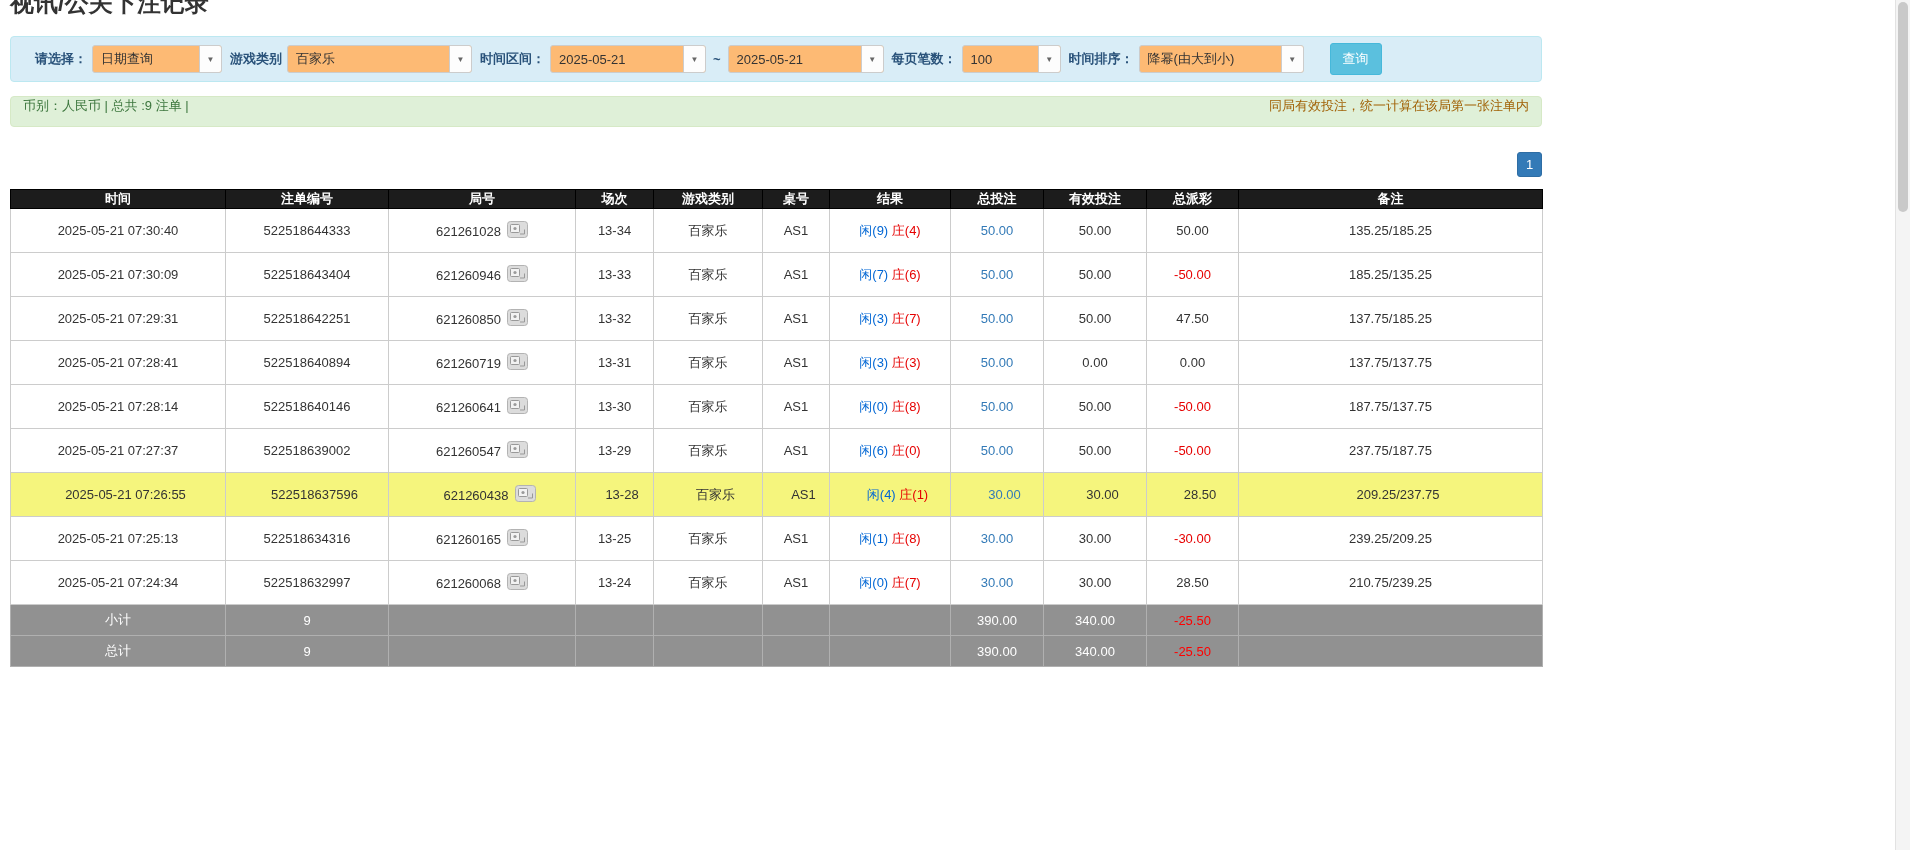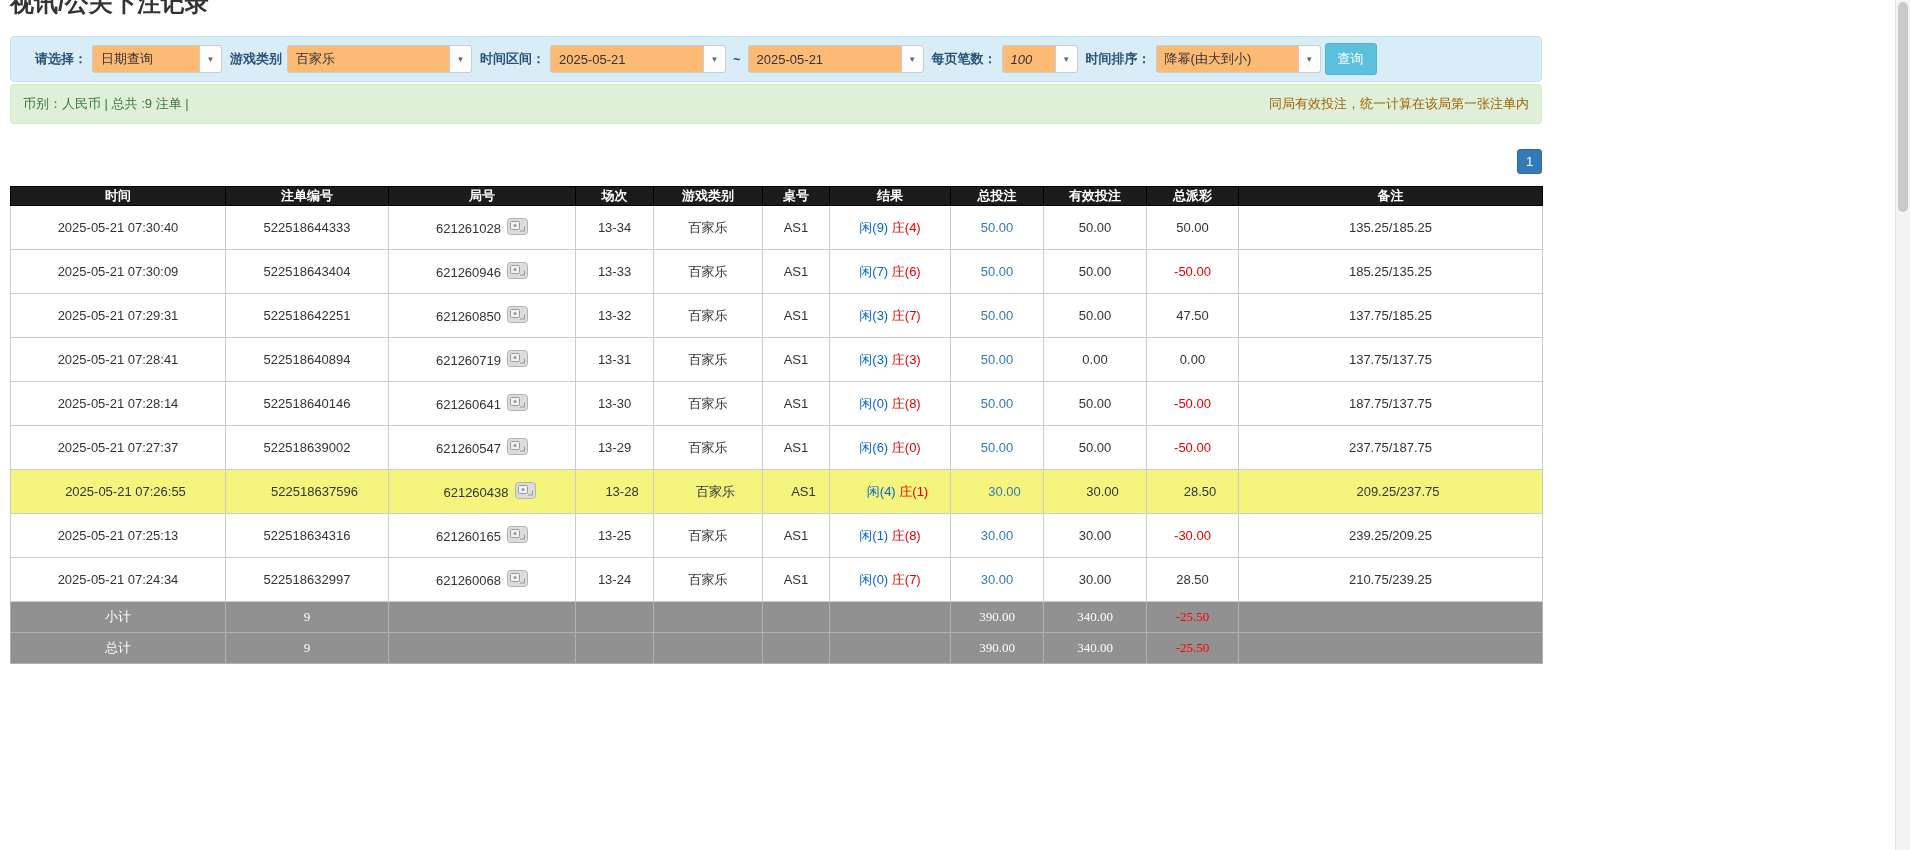--- a/index.html
+++ b/index.html
@@ -59,45 +59,44 @@
     border-left: 1px solid #ccc;
     display: flex;
     align-items: center;
     justify-content: center;
     color: #666;
     font-size: 8px;
     background: #fdfdfd;
   }
   .w130 { width: 130px; }
   .w185 { width: 185px; }
-  .w152 { width: 176px; }
-  .w95  { width: 76px; font-style: italic; }
+  .w152 { width: 156px; }
+  .w95  { width: 99px; }
   .w165 { width: 165px; }
   .tilde { color: #29527a; font-weight: bold; margin: 0 7px; font-size: 13px; }
   .search-btn {
-    margin-left: 4px;
+    margin-left: 26px;
     background: #5bc0de;
     border: 1px solid #46b8da;
     color: #fff;
     font-size: 13px;
     padding: 6px 12px;
     border-radius: 3px;
     cursor: pointer;
     font-family: inherit;
   }
 
   
   .summary-bar {
-    margin-top: 2px;
+    margin-top: 14px;
     background: #dff0d8;
     border: 1px solid #d6e9c6;
     border-radius: 4px;
-    height: 40px;
+    height: 31px;
     display: flex;
-    align-items: center;
     justify-content: space-between;
     padding: 0 12px;
     font-size: 13px;
   }
   .summary-left { color: #3c763d; }
   .summary-right { color: #a16207; }
 
   
   .pagination {
     margin-top: 25px;
@@ -152,21 +151,20 @@
     vertical-align: middle;
     margin-left: 6px;
     cursor: pointer;
   }
   .round-cell .round-num { vertical-align: middle; }
   tr.summary-row td {
     background: #919191;
     color: #fff;
     height: 31px;
     border: 1px solid #b0b0b0;
-    font-family: Liberation Serif, serif;
   }
   tr.summary-row td.neg-gray { color: #ff0000; }
 
   
   .scrollbar-track {
     position: absolute;
     top: 0; right: 0;
     width: 15px; height: 850px;
     background: #f4f4f4;
     border-left: 1px solid #e2e2e2;

